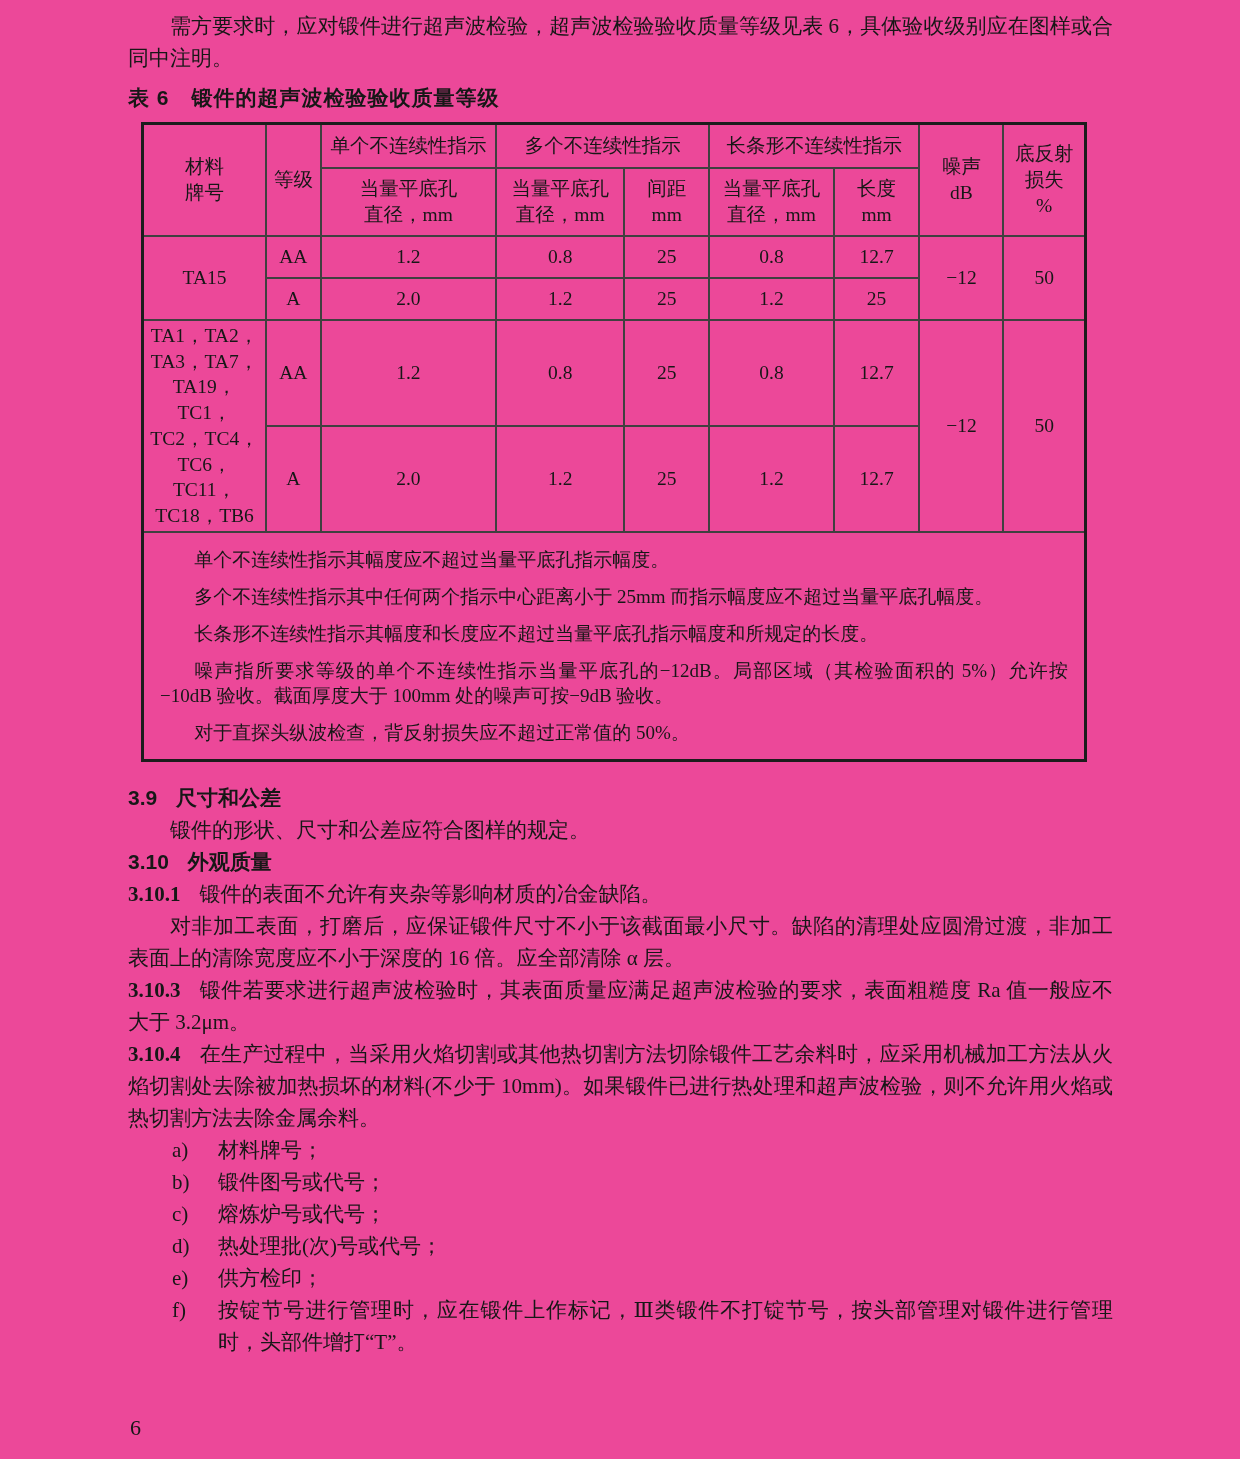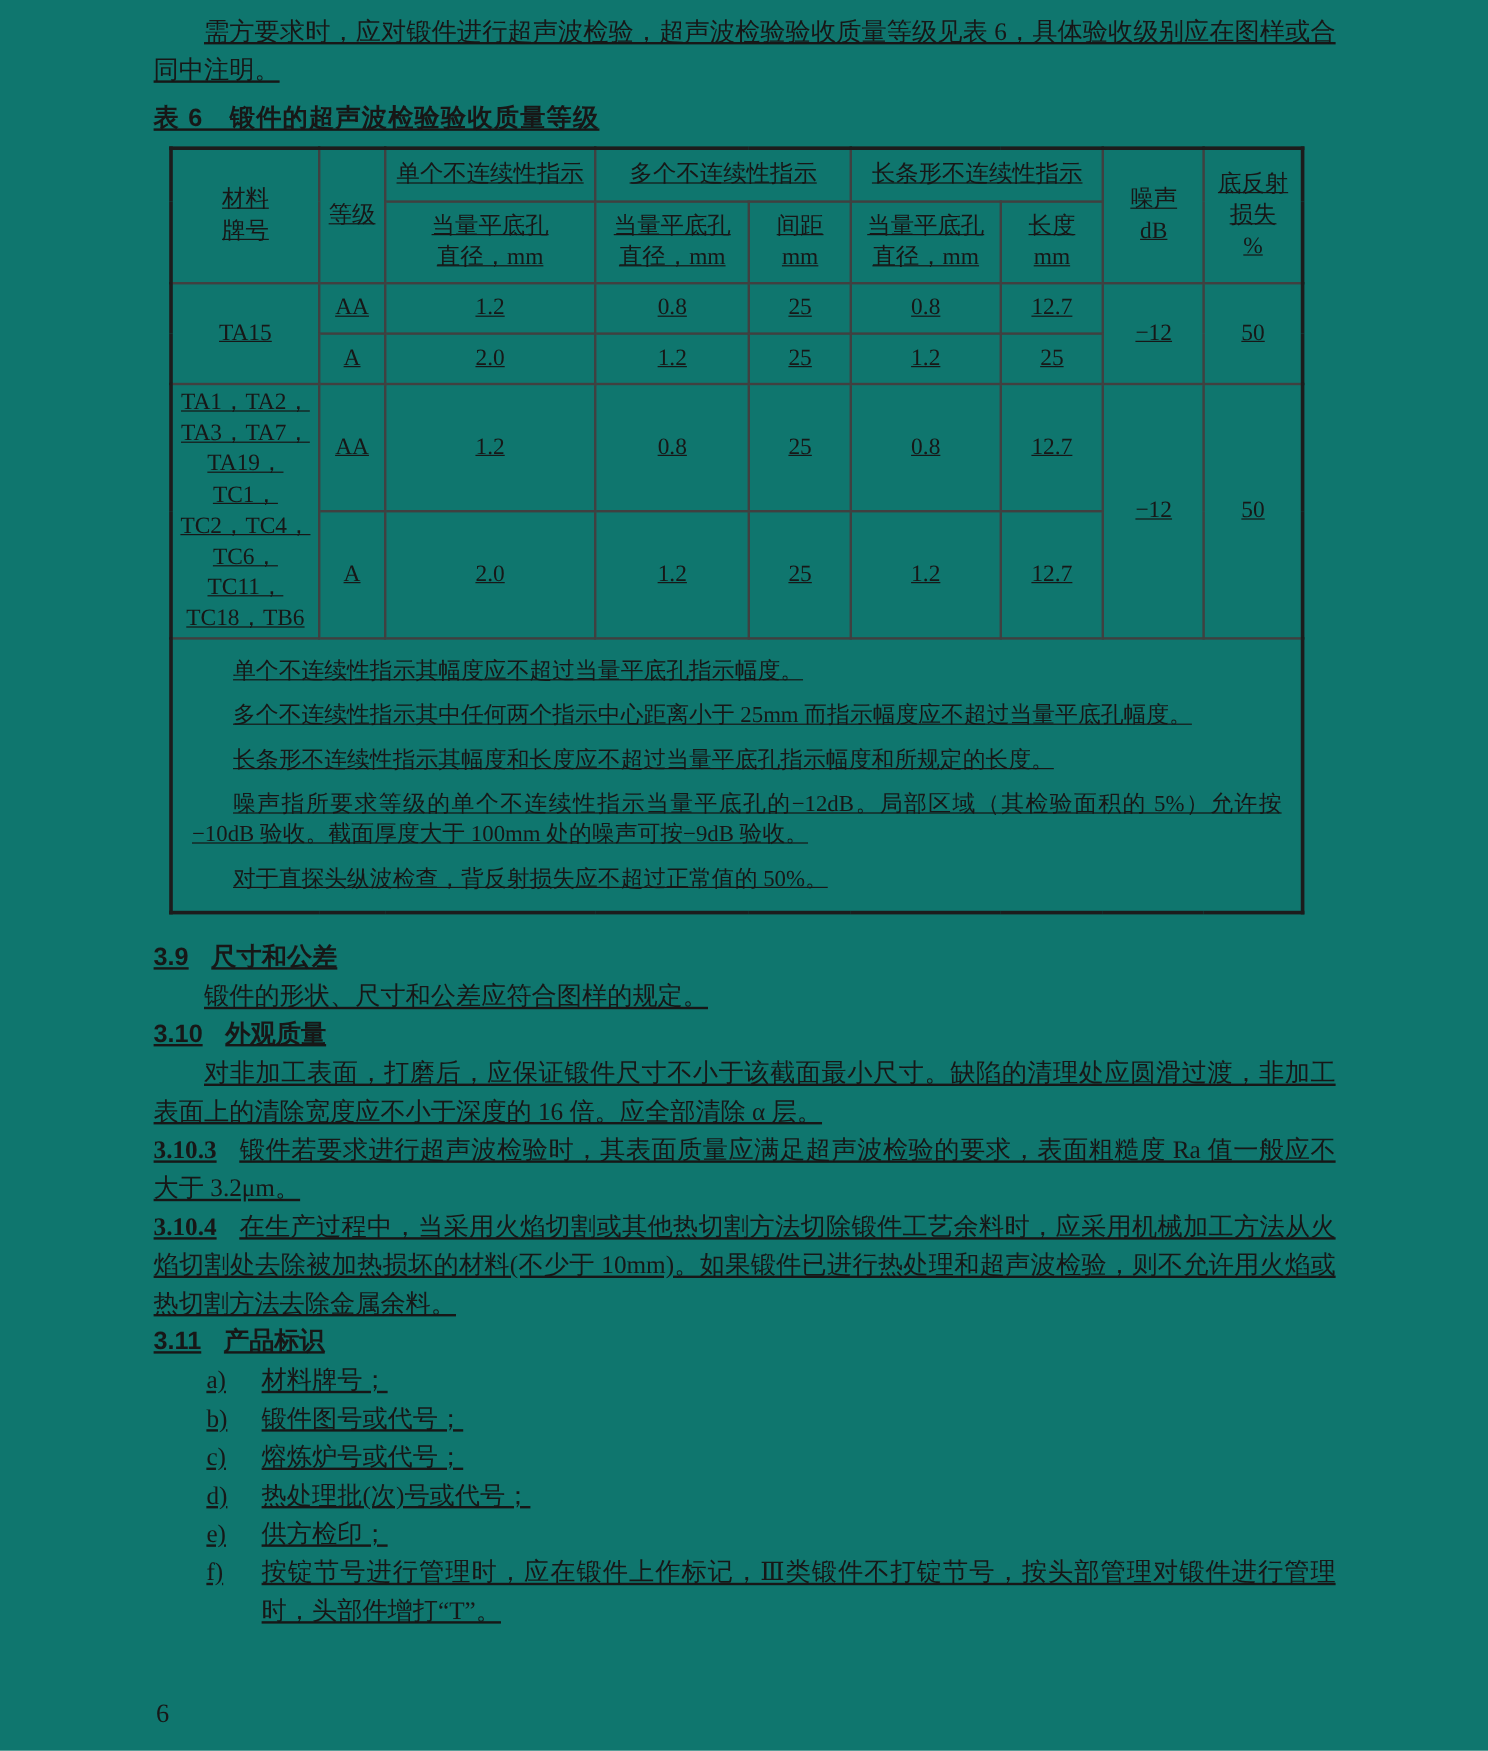--- a/index.html
+++ b/index.html
@@ -6,25 +6,24 @@
   body {
     width: 1240px;
     background: #f4f4f2;
     font-family: "Liberation Serif", "DejaVu Serif", serif;
     color: #171717;
   }
   .page {
     position: relative;
     width: 1240px;
     height: 1459px;
-    background: #0f766e;
+    background: #ec4899;
     box-sizing: border-box;
     padding: 10px 127px 0 128px;
     overflow: hidden;
-    text-decoration: underline;
   }
   .para {
     font-size: 21px;
     line-height: 32px;
     margin: 0;
     text-align: justify;
   }
   .indent { text-indent: 2em; }
   .table-title {
     font-family: "Liberation Sans", "DejaVu Sans", sans-serif;
@@ -200,35 +199,35 @@
 
   <h3 class="sec-heading mt">
     <span class="num">3.9</span><span>尺寸和公差</span>
   </h3>
   <p class="para indent">锻件的形状、尺寸和公差应符合图样的规定。</p>
 
   <h3 class="sec-heading">
     <span class="num">3.10</span><span>外观质量</span>
   </h3>
 
+  <p class="clause">
+    <span class="cnum">3.10.1</span><span>锻件的表面不允许有夹杂等影响材质的冶金缺陷。</span>
+  </p>
 
 
   <p class="para indent">对非加工表面，打磨后，应保证锻件尺寸不小于该截面最小尺寸。缺陷的清理处应圆滑过渡，非加工表面上的清除宽度应不小于深度的 16 倍。应全部清除 α 层。</p>
 
   <p class="clause">
     <span class="cnum">3.10.3</span><span>锻件若要求进行超声波检验时，其表面质量应满足超声波检验的要求，表面粗糙度 Ra 值一般应不大于 3.2μm。</span>
   </p>
 
   <p class="clause">
     <span class="cnum">3.10.4</span><span>在生产过程中，当采用火焰切割或其他热切割方法切除锻件工艺余料时，应采用机械加工方法从火焰切割处去除被加热损坏的材料(不少于 10mm)。如果锻件已进行热处理和超声波检验，则不允许用火焰或热切割方法去除金属余料。</span>
   </p>
 
-  <h3 class="sec-heading">
-    <span class="num">3.11</span><span>产品标识</span>
-  </h3>
 
   <div class="list-item">
     <span class="li-label">a)</span>
     <span class="li-text">材料牌号；</span>
   </div>
   <div class="list-item">
     <span class="li-label">b)</span>
     <span class="li-text">锻件图号或代号；</span>
   </div>
   <div class="list-item">

